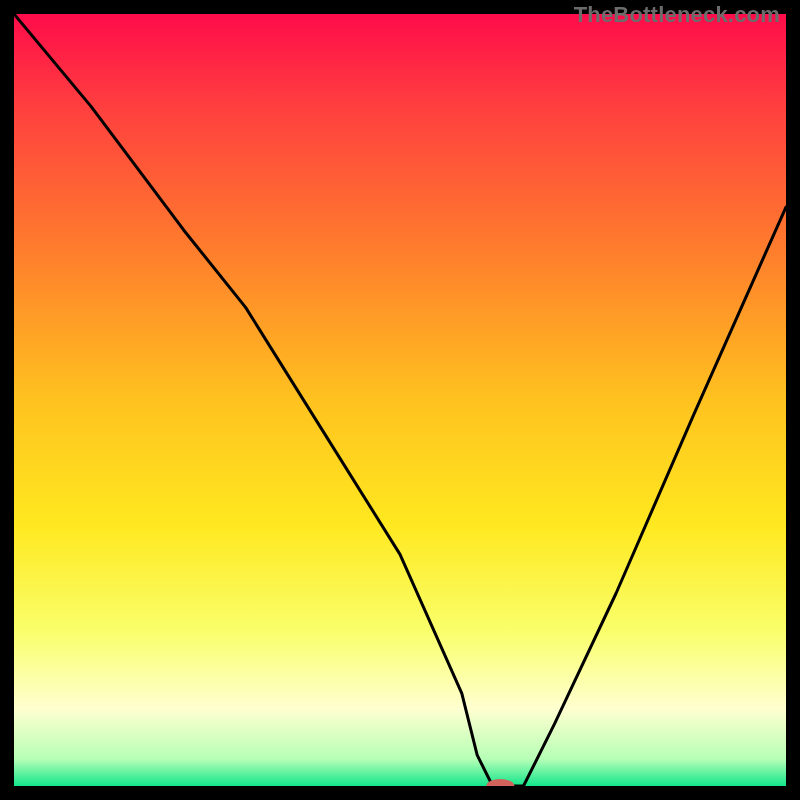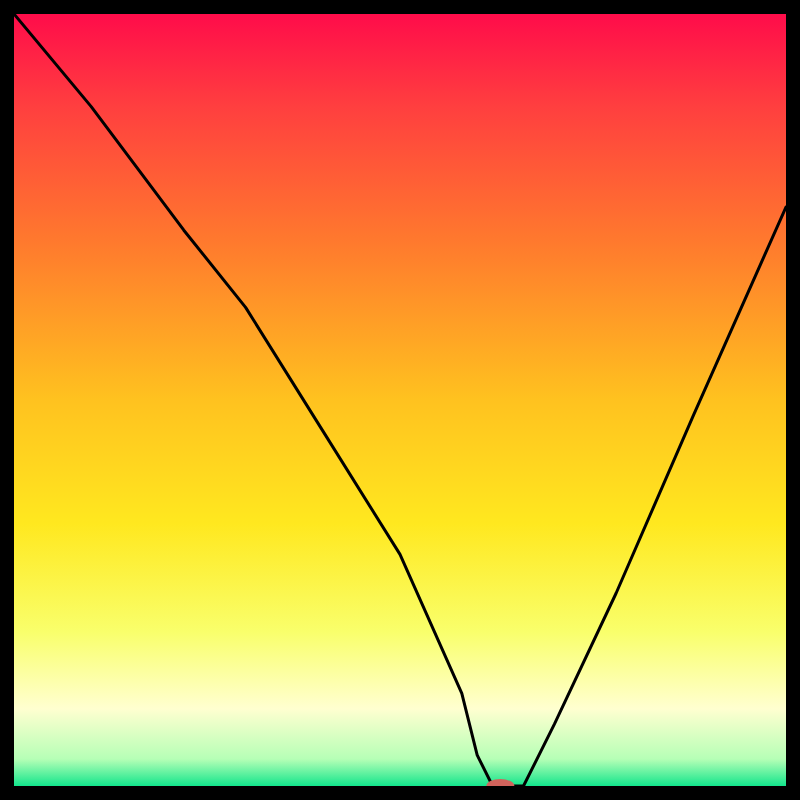--- a/index.html
+++ b/index.html
@@ -52,13 +52,14 @@
             <stop offset="90%" stop-color="#ffffd0"></stop>
             <stop offset="96.5%" stop-color="#b6ffb6"></stop>
             <stop offset="100%" stop-color="#13e58c"></stop>
           </linearGradient>
         </defs>
         <rect x="0" y="0" width="772" height="772" fill="url(#bg)"></rect>
         <path d="M0.0 0.0 L77.2 92.6 L169.8 216.2 L231.6 293.4 L308.8 416.9 L386.0 540.4 L447.8 679.4 L463.2 741.1 L478.6 772.0 L494.1 772.0 L509.5 772.0 L540.4 710.2 L602.2 579.0 L679.4 401.4 L772.0 193.0 " fill="none" stroke="#000" stroke-width="3" stroke-linejoin="round" stroke-linecap="round"></path>
         <ellipse cx="486.36" cy="772" rx="14" ry="7" fill="#d1635c"></ellipse>
       </svg>
   </div>
+  <div class="watermark">TheBottleneck.com</div>
 </div>
 
 </body></html>

